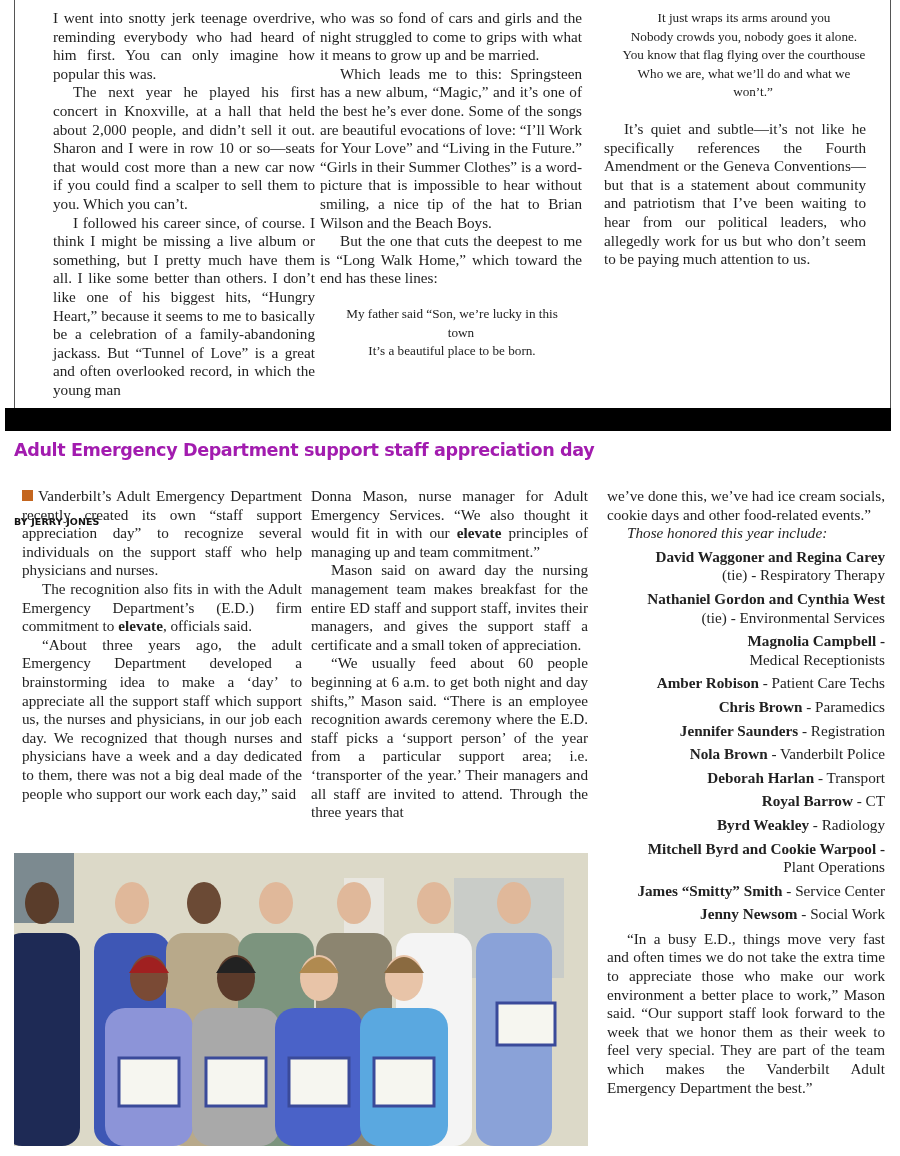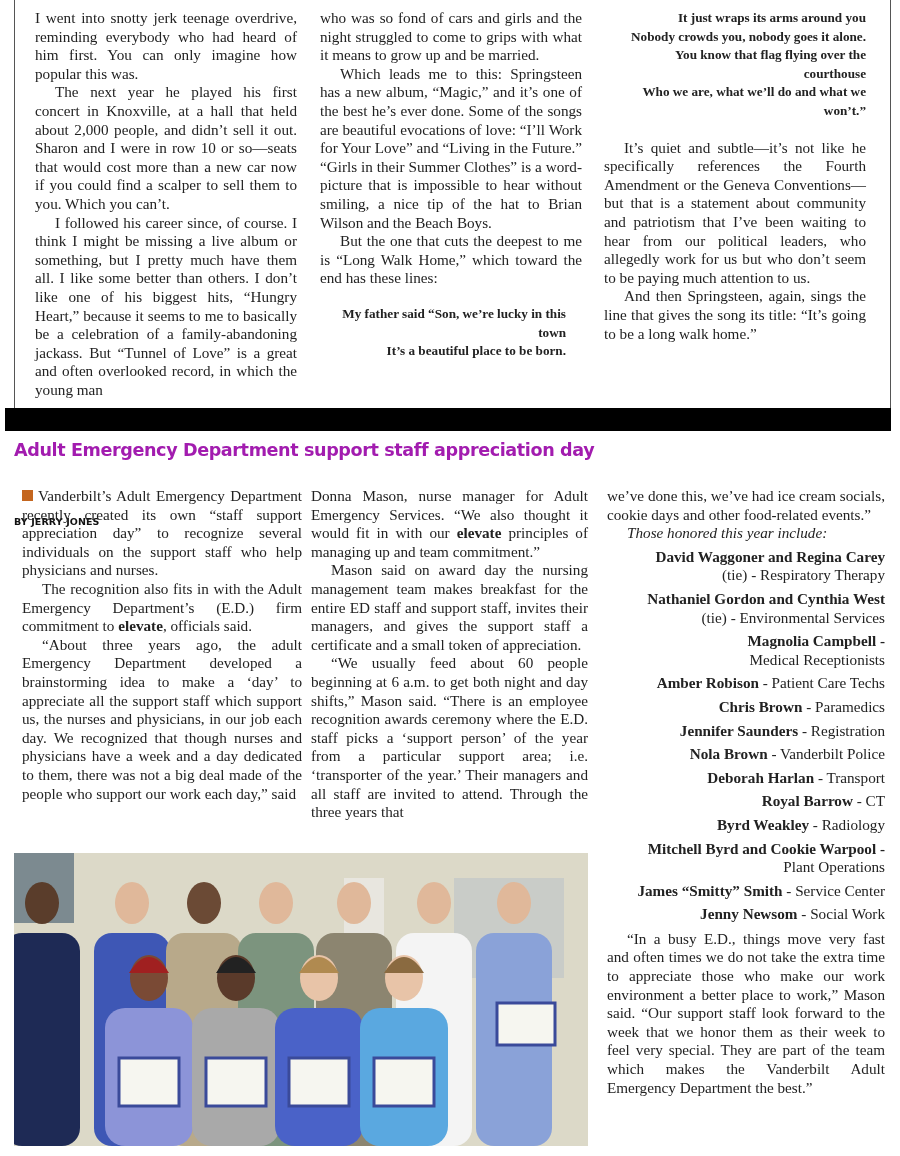--- a/index.html
+++ b/index.html
@@ -9,25 +9,25 @@
   
   .top-box { position: absolute; left: 14px; top: 0; width: 877px; height: 408px;
              border-left: 1px solid #555; border-right: 1px solid #555; box-sizing: border-box; }
   .black-bar { position: absolute; left: 5px; top: 408px; width: 886px; height: 23px; background: #000; }
 
   .col { position: absolute; font-size: 15.2px; line-height: 18.6px; text-align: justify; }
   .col p { margin: 0; }
   .col p.ind { text-indent: 20px; }
   .col p.noind { text-indent: 0; }
 
-  .tc1 { left: 35px; top: 9px; width: 262px; }
+  .tc1 { left: 53px; top: 9px; width: 262px; }
   .tc2 { left: 320px; top: 9px; width: 262px; }
   .tc3 { left: 604px; top: 9px; width: 262px; }
 
-  .lyrics { font-size: 13.2px; line-height: 18.6px; text-align: right; font-weight: bold; }
+  .lyrics { font-size: 13.2px; line-height: 18.6px; text-align: center; }
   .lyrics .ln { padding-left: 18px; text-indent: -18px; }
   .lyrics-mid { margin: 17px 16px 0 18px; }
   .lyrics-top { margin: 0 0 0 18px; }
   .gap { height: 18px; }
 
   
   .headline { position: absolute; left: 14px; top: 440px; font-family: "DejaVu Sans", sans-serif;
               font-weight: bold; font-size: 17.6px; color: #a21caf; letter-spacing: -0.4px; white-space: nowrap; }
   .byline { position: absolute; left: 14px; top: 472px; font-family: "DejaVu Sans", sans-serif;
             font-weight: bold; font-size: 9.5px; color: #111; letter-spacing: 0.1px; margin-top: 44px; }
@@ -70,21 +70,20 @@
 
 <div class="col tc3">
   <div class="lyrics lyrics-top">
     <div class="ln">It just wraps its arms around you</div>
     <div class="ln">Nobody crowds you, nobody goes it alone.</div>
     <div class="ln">You know that flag flying over the courthouse</div>
     <div class="ln">Who we are, what we’ll do and what we won’t.”</div>
   </div>
   <div class="gap"></div>
   <p class="ind">It’s quiet and subtle—it’s not like he specifically references the Fourth Amendment or the Geneva Conventions—but that is a statement about community and patriotism that I’ve been waiting to hear from our political leaders, who allegedly work for us but who don’t seem to be paying much attention to us.</p>
-  <p class="ind">And then Springsteen, again, sings the line that gives the song its title: “It’s going to be a long walk home.”</p>
 </div>
 
 <div class="black-bar"></div>
 
 <div class="headline">Adult Emergency Department support staff appreciation day</div>
 <div class="byline">BY JERRY JONES</div>
 
 <div class="col bc1">
   <p class="noind"><span class="bullet"></span><span>Vanderbilt’s Adult Emergency Department recently created its own “staff support appreciation day” to recognize several individuals on the support staff who help physicians and nurses.</span></p>
   <p class="ind"><span>The recognition also fits in with the Adult Emergency Department’s (E.D.) firm commitment to </span><b>elevate</b><span>, officials said.</span></p>

